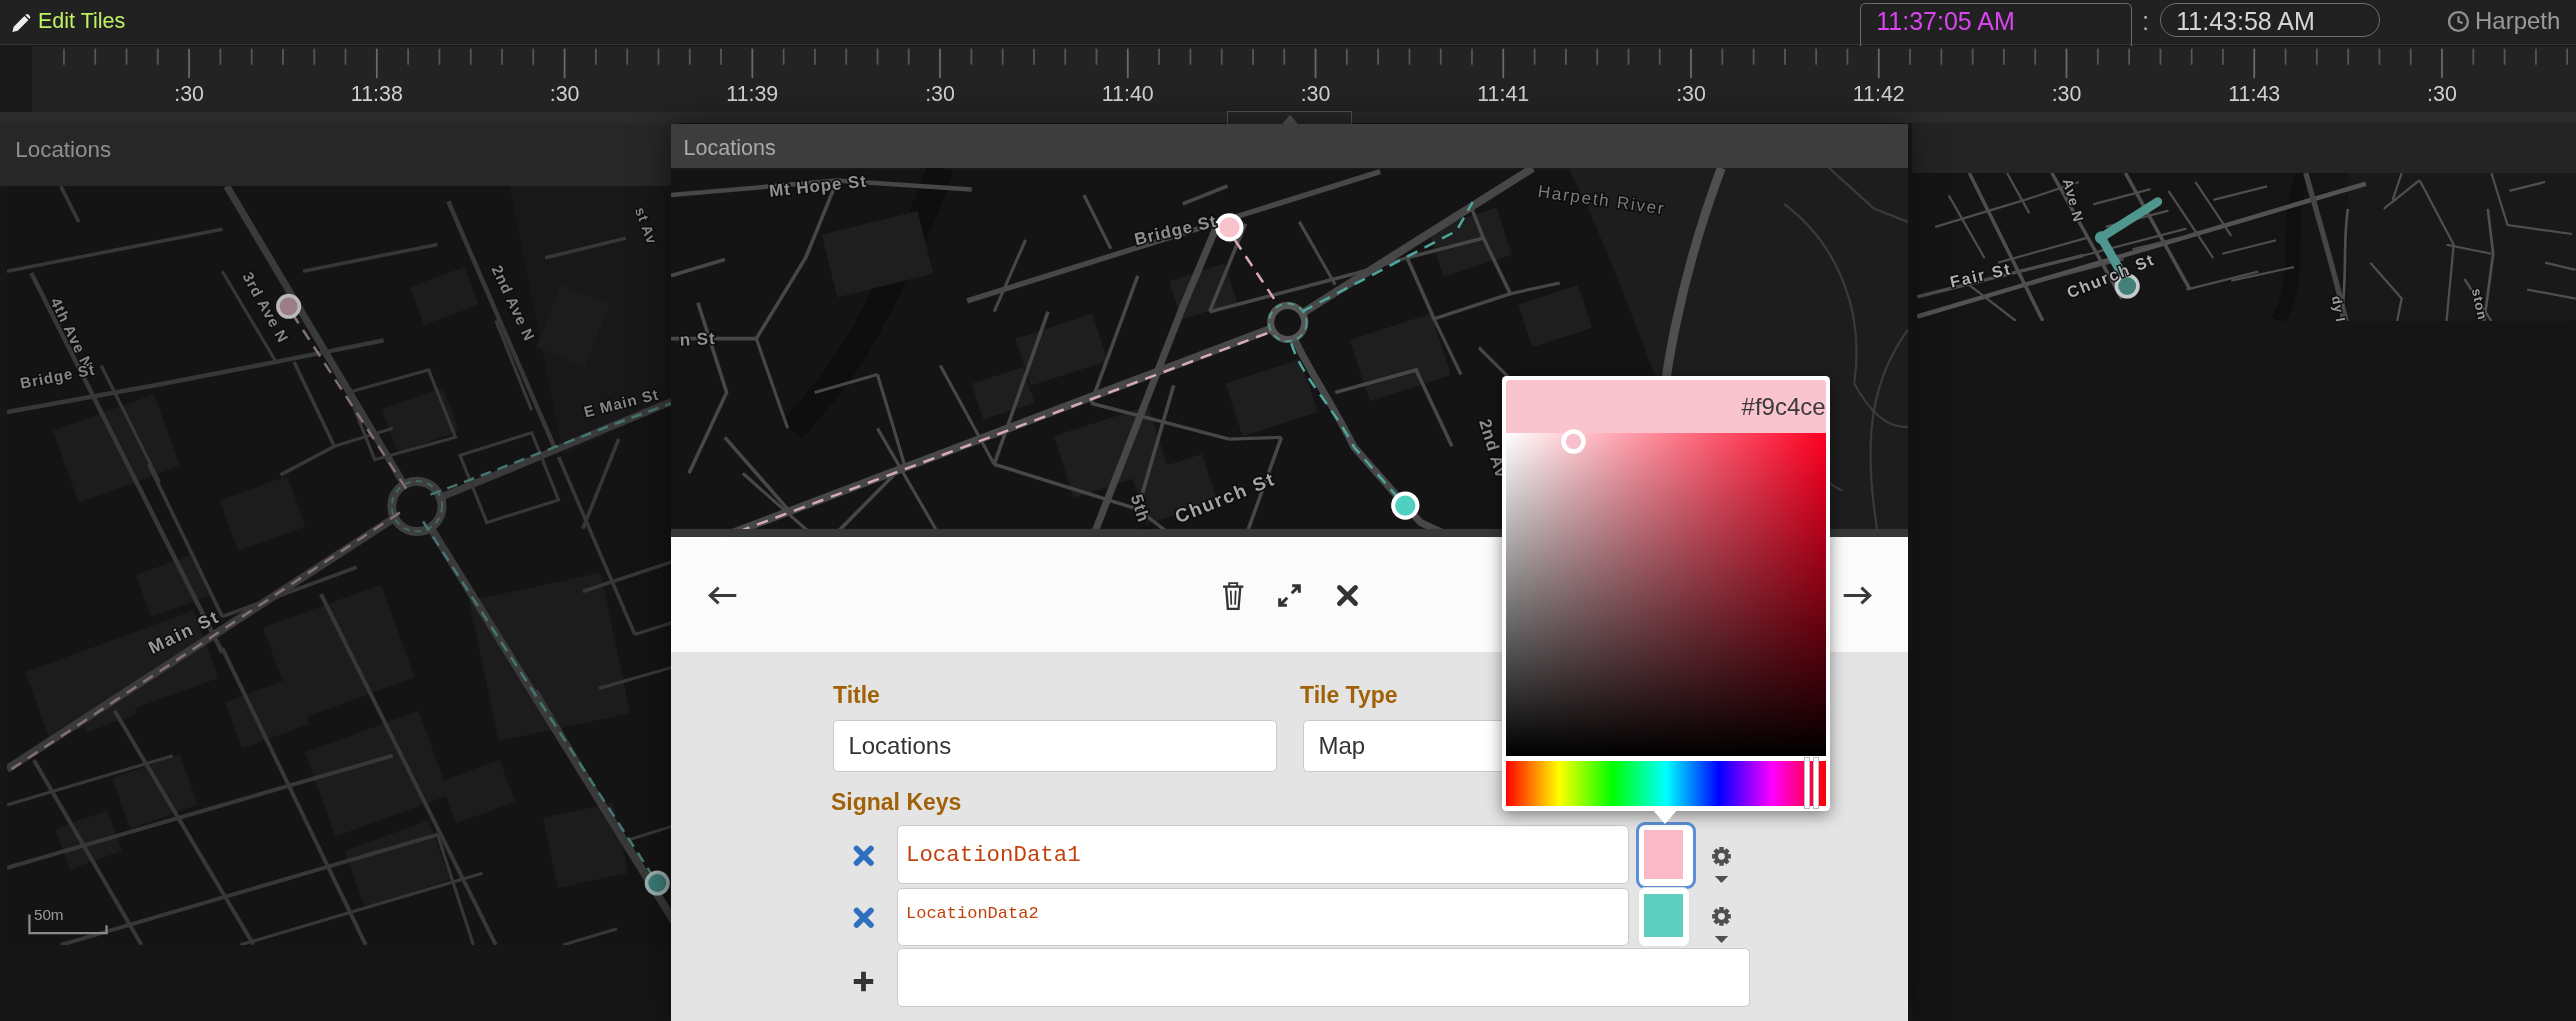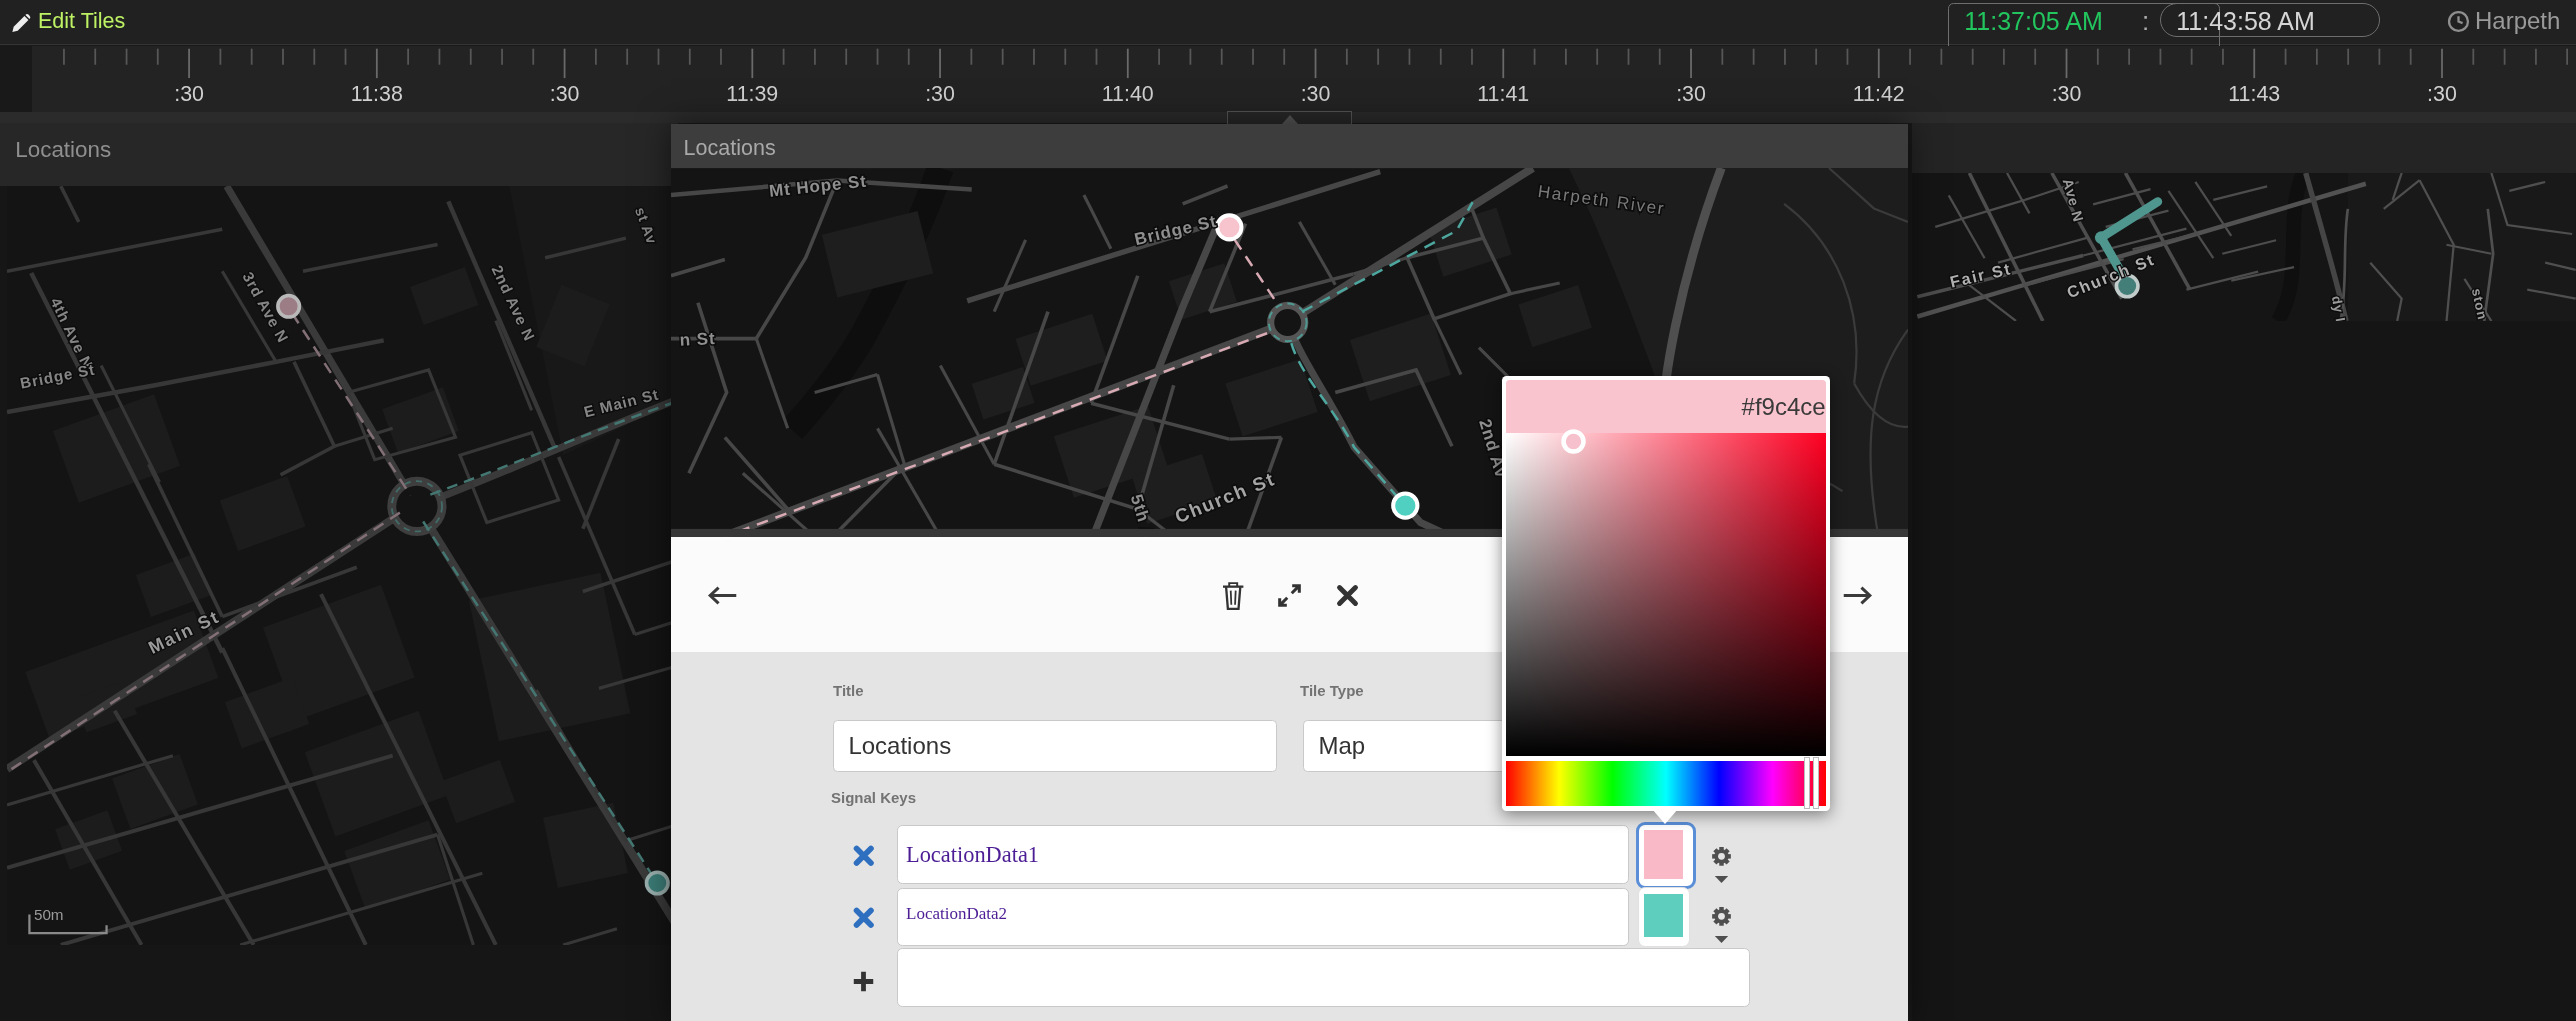--- a/index.html
+++ b/index.html
@@ -15,42 +15,42 @@
 #rtile { position:absolute; left:1912px; top:123px; width:664px; height:898px; background:#151515; }
 #rtile .hdr { position:absolute; left:0; top:0; width:664px; height:50px; background:#242424; }
 #handle { position:absolute; left:1227px; top:111px; width:125px; height:12.6px; background:#282828; border:0.9px solid #555; border-bottom:none; }
 #handle .tri { position:absolute; left:54px; top:2.7px; width:0; height:0; border-left:8px solid transparent; border-right:8px solid transparent; border-bottom:9px solid #555; }
 #modal { position:absolute; left:671px; top:124px; width:1237px; height:898px; background:#e4e4e4; box-shadow:0 0 31px rgba(0,0,0,0.55); }
 #modal .mhdr { position:absolute; left:0; top:0; width:1237px; height:44px; background:#3d3d3d; }
 #modal .mhdr span { position:absolute; left:12.6px; top:11.7px; font-size:21.5px; color:#a9a9a9; }
 #mmap { position:absolute; left:0; top:44px; }
 #toolbar { position:absolute; left:0; top:413px; width:1237px; height:115px; background:#fbfbfb; }
 #form { position:absolute; left:0; top:528px; width:1237px; height:366px; background:#e4e4e4; }
-.flabel { position:absolute; font-size:15px; font-weight:bold; color:#737373; }
+.flabel { position:absolute; font-size:23px; font-weight:bold; color:#a16207; }
 .finput { position:absolute; background:#fff; border:0.9px solid #c9c9c9; border-radius:4.5px; font-size:24px; color:#333; }
-.mono { font-family:Liberation Serif, serif; color:#4c1d95; }
+.mono { font-family:Liberation Mono, monospace; color:#c2410c; }
 #picker { position:absolute; left:1502px; top:376px; width:328px; height:435px; background:#fff; border-radius:4.5px; box-shadow:0 3.6px 16px rgba(0,0,0,0.45); }
 #picker .phead { position:absolute; left:3.6px; top:3.6px; width:320px; height:53px; background:#f9c4ce; border-radius:3.6px 3.6px 0 0; text-align:right; font-size:24px; color:#3a3a3a; line-height:53px; }
 #satsq { position:absolute; left:3.6px; top:57px; width:320px; height:323px;
   background: linear-gradient(to top, #000, rgba(0,0,0,0)), linear-gradient(to right, #fff, hsl(352,100%,50%)); }
 #huebar { position:absolute; left:3.6px; top:385px; width:320px; height:45px;
   background: linear-gradient(to right, #f00 0%, #ff0 16.6%, #0f0 33.3%, #0ff 50%, #00f 66.6%, #f0f 83.3%, #f00 100%); }
 #pickptr { position:absolute; left:1652px; top:809px; width:0; height:0; border-left:13.5px solid transparent; border-right:13.5px solid transparent; border-top:15.3px solid #fff; }
 .swatch { position:absolute; background:#fff; }
 svg { display:block; }
 </style>
 </head>
 <body>
 <div id="topbar">
   <svg class="abs" style="left:10.8px;top:10.8px" width="22.4" height="22.4" viewBox="0 0 25 25">
     <path d="M1.5 23.5 L3 17.5 L15 5.5 L19.5 10 L7.5 22 Z" fill="#ededed"></path>
     <path d="M16.5 4 Q18 2.5 19.8 4.3 L20.7 5.2 Q22.5 7 21 8.5 L20.6 8.9 L16.1 4.4 Z" fill="#ededed"></path>
   </svg>
   <div class="abs" style="left:38px;top:9px;font-size:21.5px;color:#bef264">Edit Tiles</div>
-  <div class="abs" style="left:1948px;top:2.7px;width:272px;height:52px;border:1.8px solid #6e6e6e;border-radius:5.4px;color:#22c55e;font-size:25px;line-height:35px;padding-left:15.3px">11:37:05 AM</div>
+  <div class="abs" style="left:1860px;top:2.7px;width:272px;height:52px;border:1.8px solid #6e6e6e;border-radius:5.4px;color:#d946ef;font-size:25px;line-height:35px;padding-left:15.3px">11:37:05 AM</div>
   <div class="abs" style="left:2142px;top:6.3px;color:#aaa;font-size:26px">:</div>
   <div class="abs" style="left:2160px;top:2.7px;width:220px;height:34px;border:1.8px solid #6e6e6e;border-radius:17px;color:#d5d5d5;font-size:25px;line-height:35px;padding-left:15.3px">11:43:58 AM</div>
   <svg class="abs" style="left:2447px;top:10px" width="23" height="23" viewBox="0 0 28 28">
     <circle cx="14" cy="14" r="11.5" fill="none" stroke="#8f8f8f" stroke-width="2.8"></circle>
     <path d="M14 7.5 L14 14 L19 16" fill="none" stroke="#8f8f8f" stroke-width="2.8"></path>
   </svg>
   <div class="abs" style="left:2475px;top:7.2px;font-size:24px;color:#9a9a9a">Harpeth</div>
 </div>
 
 <div id="ruler">

